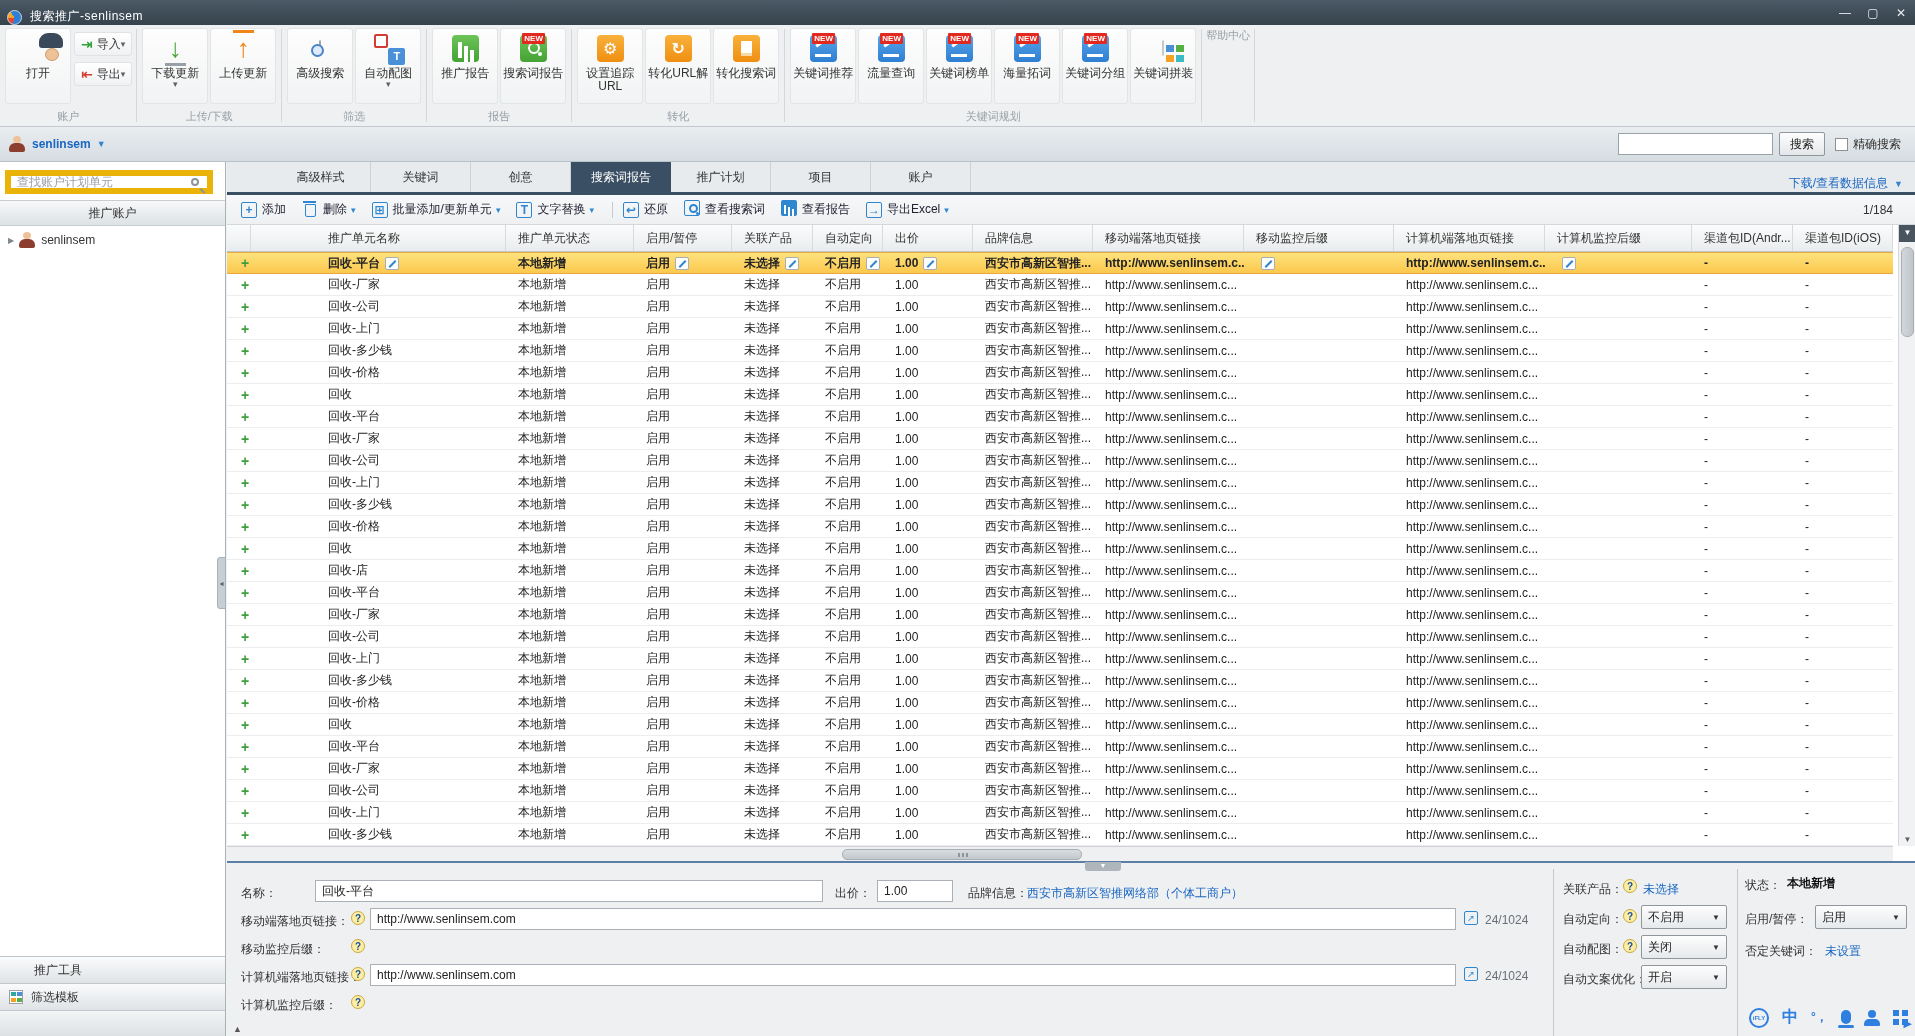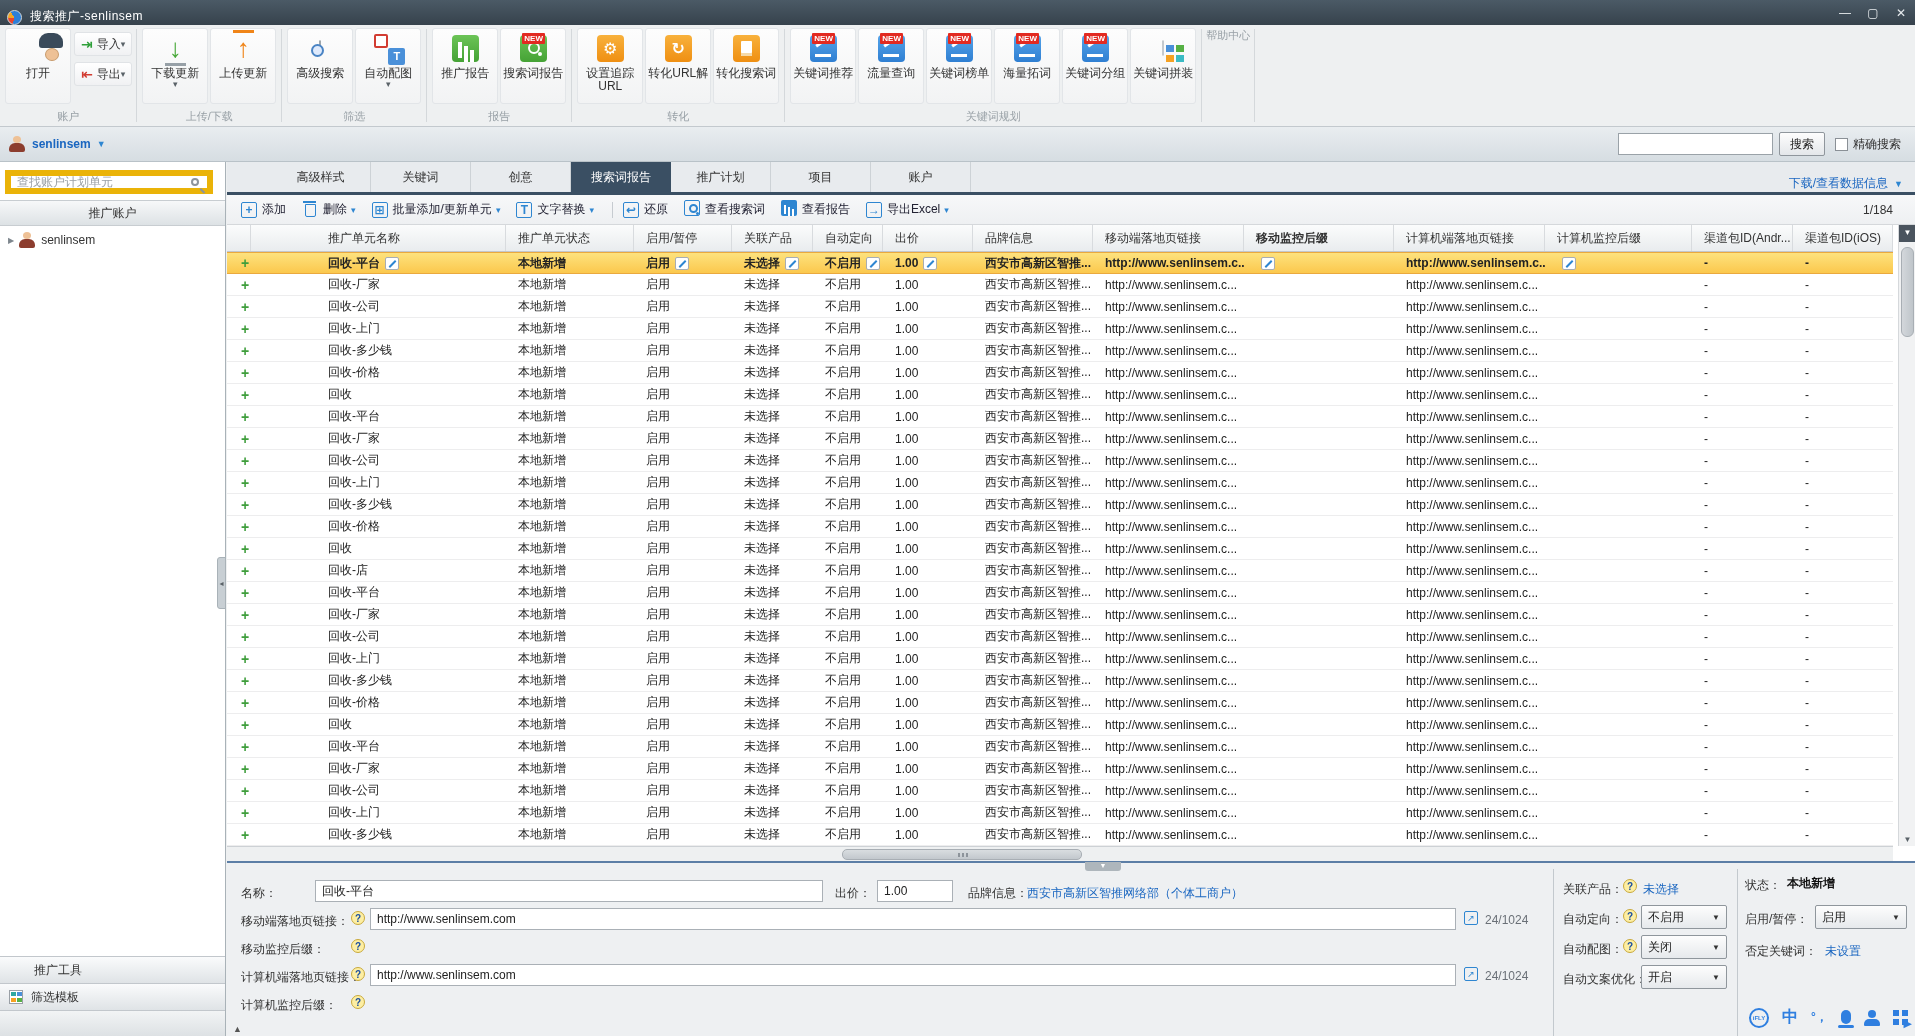--- a/index.html
+++ b/index.html
@@ -450,21 +450,21 @@
       </div>
       <div class="th c-bid" style="width: 90px;">
         <span>出价</span>
       </div>
       <div class="th c-brand" style="width: 120px;">
         <span>品牌信息</span>
       </div>
       <div class="th c-mobile_url" style="width: 151px;">
         <span>移动端落地页链接</span>
       </div>
-      <div class="th c-mobile_suffix" style="width: 150px; font-weight: bold;">
+      <div class="th c-mobile_suffix" style="width: 150px;">
         <span>移动监控后缀</span>
       </div>
       <div class="th c-pc_url" style="width: 151px;">
         <span>计算机端落地页链接</span>
       </div>
       <div class="th c-pc_suffix" style="width: 147px;">
         <span>计算机监控后缀</span>
       </div>
       <div class="th c-channel_android" style="width: 101px;">
         <span>渠道包ID(Andr...</span>

